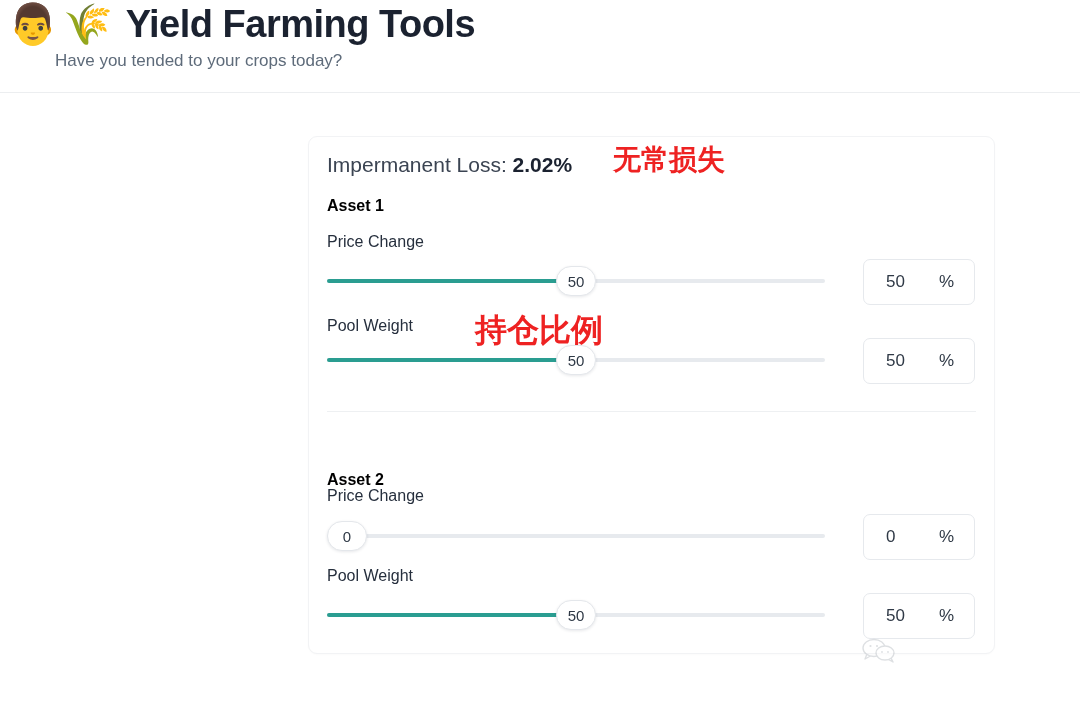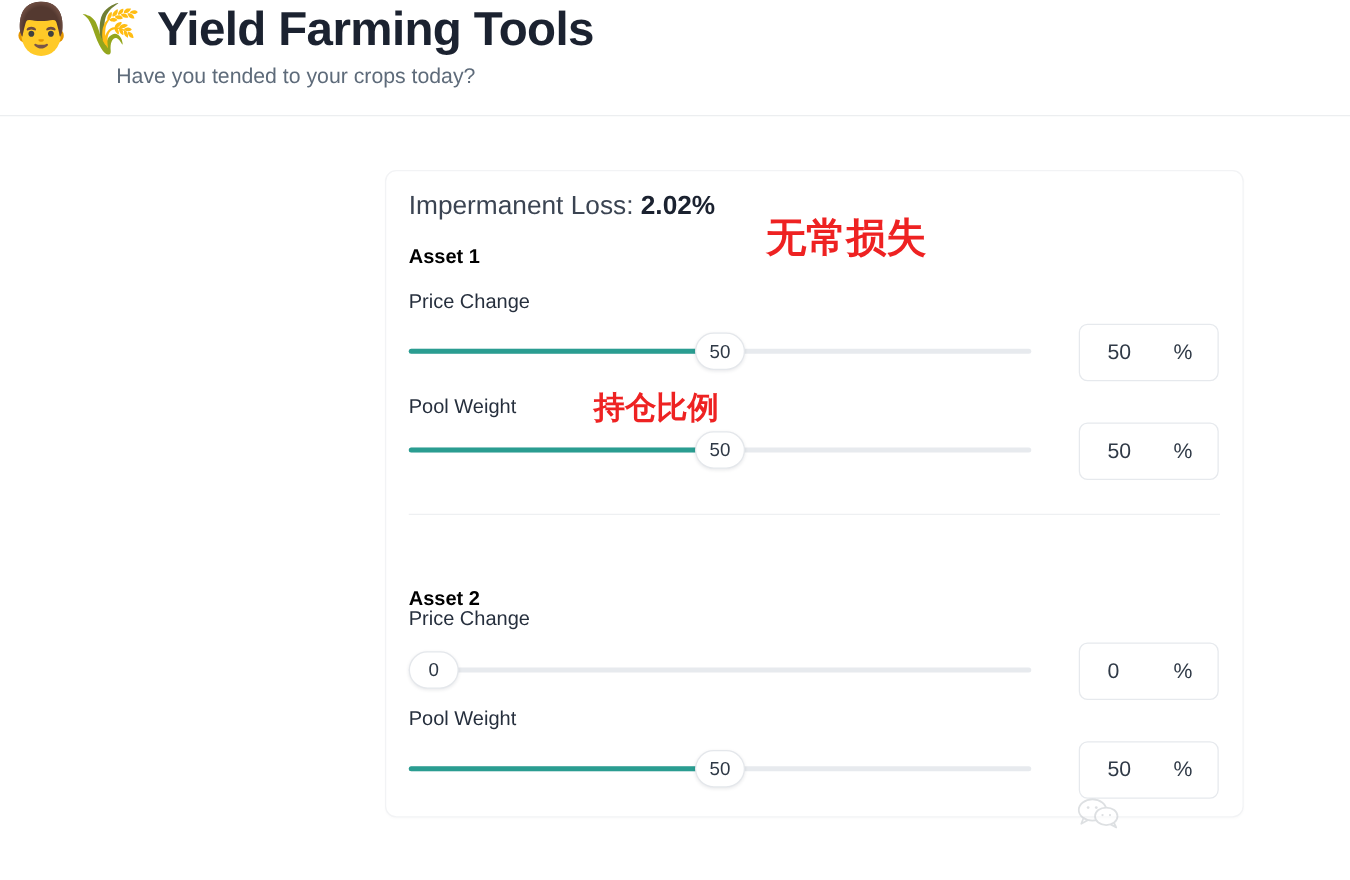--- a/index.html
+++ b/index.html
@@ -47,21 +47,20 @@
     margin-left: 6px;
     text-align: center;
   }
   .subtitle {
     position: absolute;
     left: 55px;
     top: 50px;
     font-size: 17px;
     color: #5e6b7a;
     line-height: 22px;
-    margin-left: 38px;
   }
 
   
   .card {
     position: absolute;
     left: 308px;
     top: 136px;
     width: 687px;
     height: 518px;
     background: #ffffff;
@@ -85,23 +84,23 @@
     color: #1b2230;
   }
 
   .annot {
     position: absolute;
     color: #ee2222;
     font-weight: bold;
     white-space: nowrap;
     font-family: "DejaVu Sans", "Liberation Sans", sans-serif;
   }
-  .annot-il   { left: 304px; top: 32px; font-size: 32px; }
+  .annot-il   { left: 304px; top: 4px; font-size: 28px; }
   .annot-pc   { left: 166px; top: 92px; font-size: 24px; }
-  .annot-pw   { left: 166px; top: 172px; font-size: 25px; }
+  .annot-pw   { left: 166px; top: 172px; font-size: 32px; }
 
   .asset-head {
     position: absolute;
     left: 18px;
     font-size: 16px;
     font-weight: bold;
     color: #000000;
   }
   .asset-1-head { top: 60px; }
   .asset-2-head { top: 306px; margin-top: 28px; }

